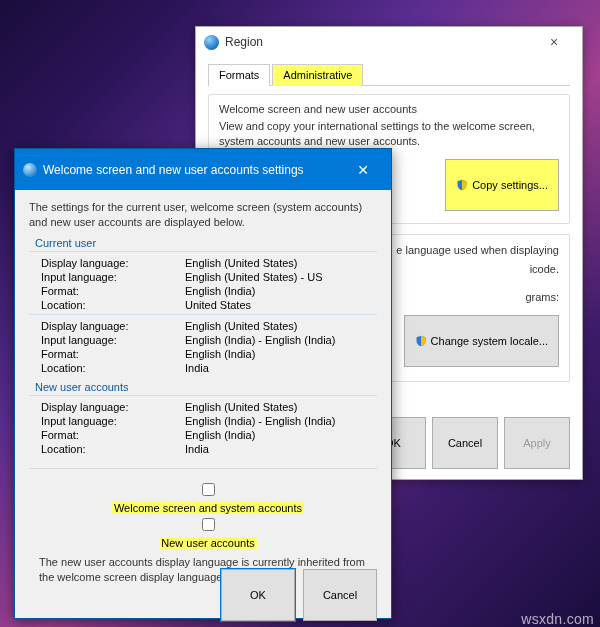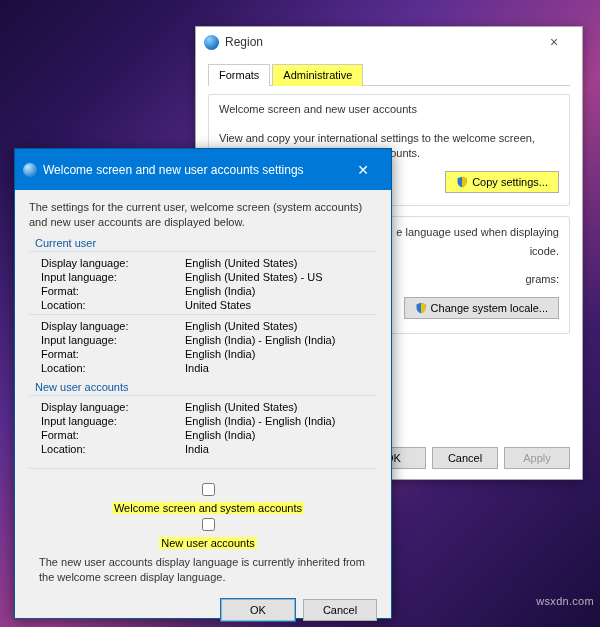--- a/index.html
+++ b/index.html
@@ -59,31 +59,30 @@
       top: 1px;
       cursor: pointer;
     }
     .tab.active { background: #ffff66; }
     .group {
       border: 1px solid #ddd;
       border-radius: 2px;
       margin-top: 8px;
       padding: 8px 10px 12px;
     }
-    .group-title { font-size: 11px; color: #333; margin-bottom: 16px; }
+    .group-title { font-size: 11px; color: #333; margin-bottom: 4px; }
     .group-desc { color: #333; line-height: 1.35; margin-bottom: 10px; }
     .right-btn-row { display: flex; justify-content: flex-end; }
     .win-btn {
-      padding: 3px 10px;
+      padding: 19px 10px;
       border: 1px solid #adadad;
       background: #e1e1e1;
       cursor: pointer;
       font-size: 11px;
       display: inline-flex;
-      align-items: center;
       gap: 4px;
       min-height: 22px;
     }
     .win-btn.hl { background: #ffff66; }
     .win-btn:disabled, .win-btn[aria-disabled="true"] { color: #9a9a9a; }
     .shield {
       width: 12px; height: 12px;
       display: inline-block;
     }
     .shield svg { width: 12px; height: 12px; display:block;}
@@ -168,22 +167,22 @@
       bottom: 10px;
       display:flex;
       gap:8px;
     }
     .welcome-btns .win-btn { min-width: 74px; justify-content:center; background:#e1e1e1;}
     .welcome-btns .win-btn.primary { outline: 1px solid #0078d7; }
 
     .watermark {
       position: absolute;
       right: 6px;
-      bottom: 20px;
-      font-size: 11px;
+      bottom: 0;
+      font-size: 14px;
       color: rgba(255,255,255,.65);
       letter-spacing:.3px;
       margin-top:25px;
     }
   </style>
 </head>
 <body>
 
 <div class="region-window">
   <div class="region-title">

